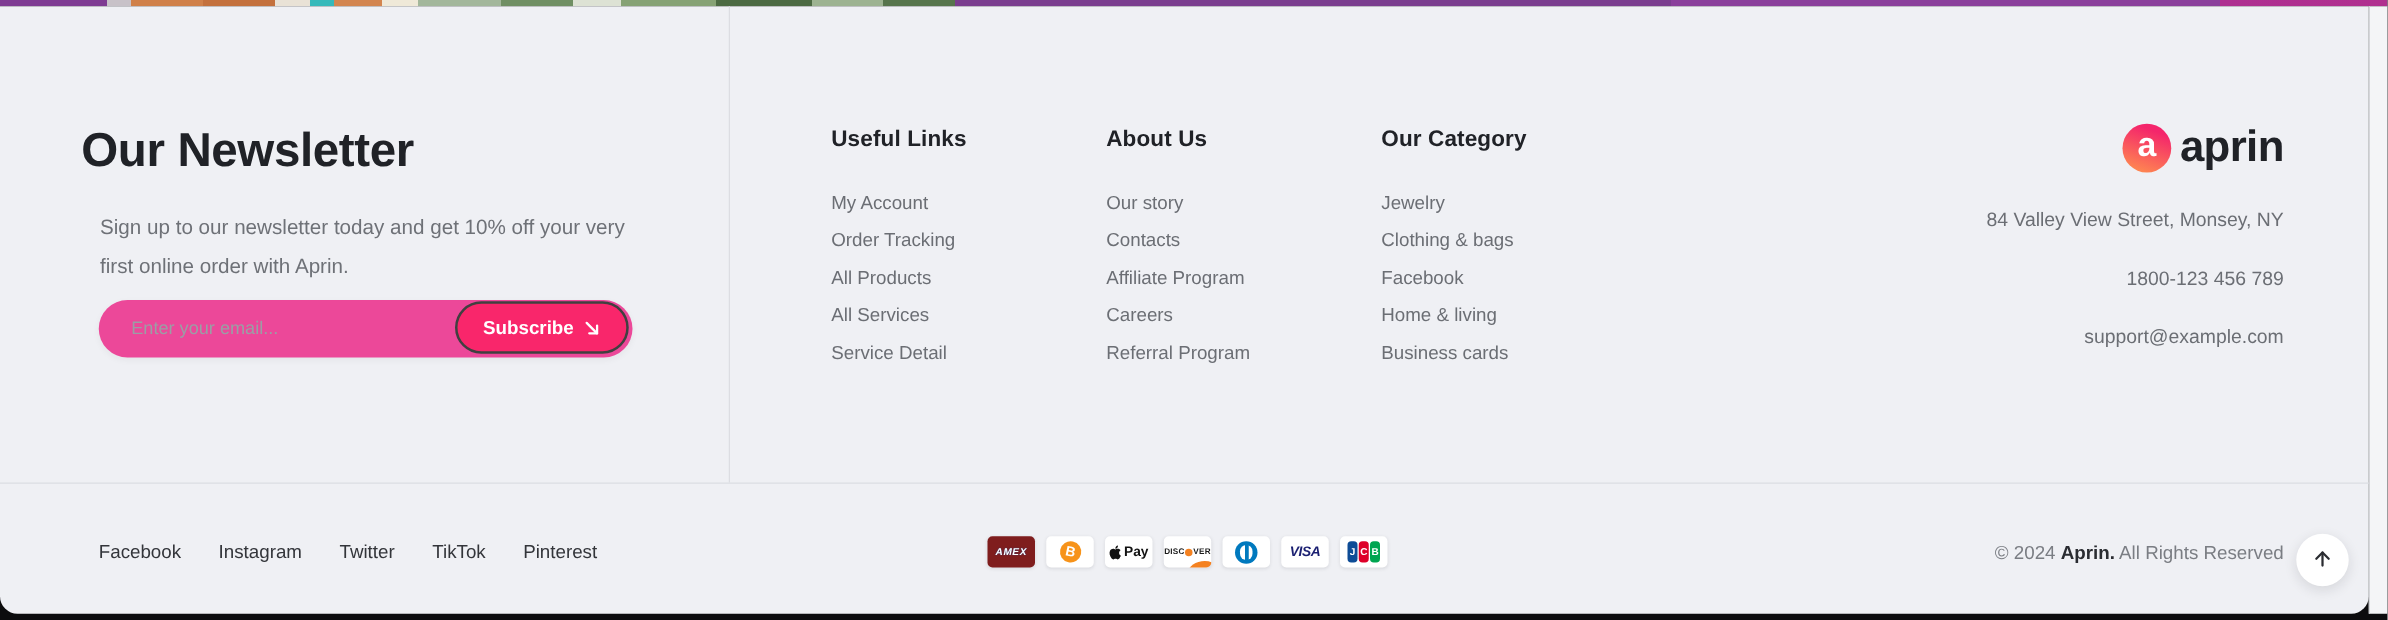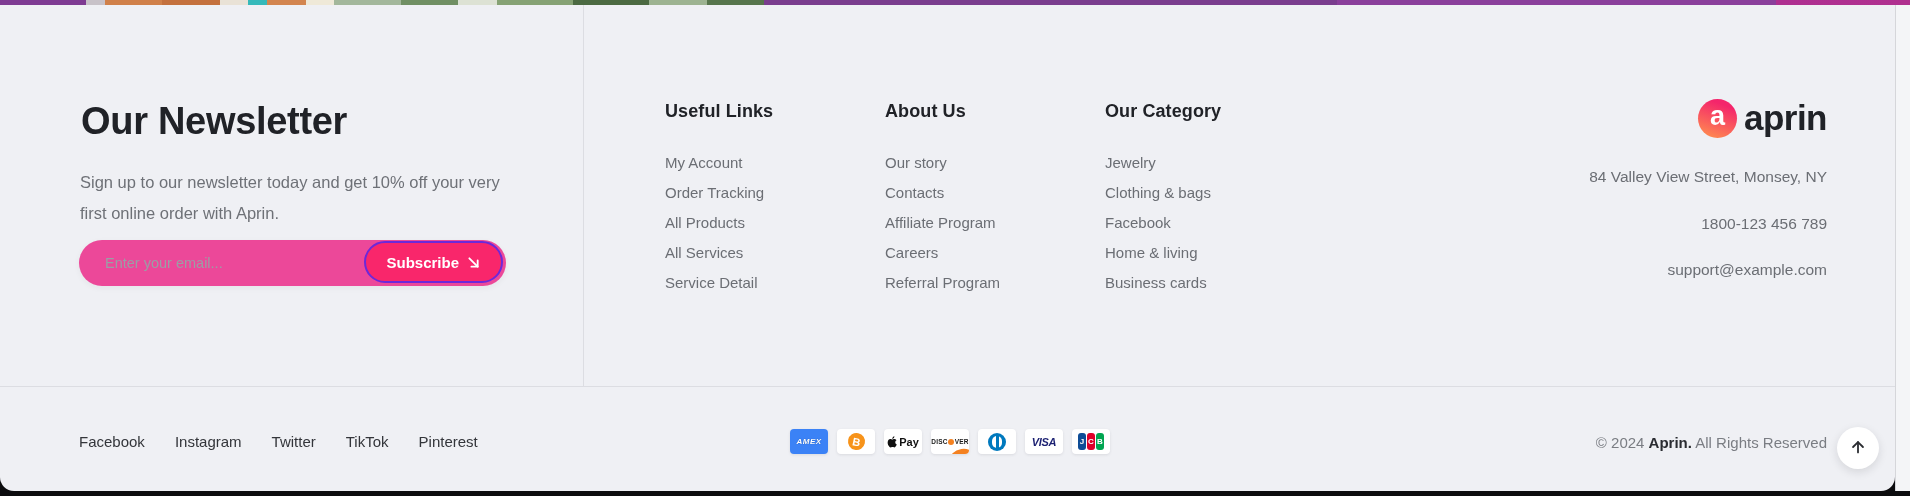--- a/index.html
+++ b/index.html
@@ -36,21 +36,21 @@
   .scrollbar {
     position: absolute; right: 0; top: 5px; width: 15px; height: 486px;
     background: #f4f5f7; border-left: 1px solid #d5d6da;
   }
 
   .v-divider { position: absolute; left: 583px; top: 5px; width: 1px; height: 381px; background: #dcdde2; }
   .h-divider { position: absolute; left: 0; top: 386px; width: 1895px; height: 1px; background: #dcdde2; }
 
   
   .nl-title {
-    position: absolute; left: 81px; top: 100px;
+    position: absolute; left: 65px; top: 100px;
     font-size: 38px; font-weight: 700; color: #202227; letter-spacing: -0.3px;
   }
   .nl-desc {
     position: absolute; left: 80px; top: 167px; width: 420px;
     font-size: 16.5px; line-height: 31px; color: #6e7177;
   }
   .nl-form {
     position: absolute; left: 79px; top: 240px; width: 427px; height: 46px;
     background: #ec4899; border-radius: 26px;
     box-shadow: 0 2px 6px rgba(30,32,40,0.05);
@@ -58,21 +58,21 @@
   .nl-input {
     position: absolute; left: 0; top: 0; width: 270px; height: 46px;
     border: none; outline: none; background: transparent;
     padding: 0 0 0 26px; font-family: "Liberation Sans", sans-serif;
     font-size: 14.5px; color: #3a3c41;
   }
   .nl-input::placeholder { color: #9b9ea5; }
   .nl-btn {
     position: absolute; top: 1px; right: 3px; height: 42px;
     display: flex; align-items: center; gap: 7px; padding: 0 20px;
-    background: #f9266b; border: 2px solid #6d28d9; border-radius: 22px;
+    background: #f9266b; border: 2px solid #404040; border-radius: 22px;
     color: #ffffff; font-family: "Liberation Sans", sans-serif;
     font-size: 15px; font-weight: 700; cursor: pointer;
   }
   .nl-btn svg { display: block; }
 
   
   .columns { position: absolute; left: 665px; top: 101px; display: flex; }
   .col { width: 220px; }
   .col h3 { font-size: 18px; font-weight: 700; color: #202227; margin-bottom: 26px; letter-spacing: 0.1px; }
   .col a { display: block; line-height: 30px; font-size: 15px; color: #6b6e74; text-decoration: none; cursor: pointer; }
@@ -94,21 +94,21 @@
   
   .social { position: absolute; left: 79px; top: 433px; display: flex; gap: 30px; }
   .social a { font-size: 15px; font-weight: 500; color: #33353a; text-decoration: none; cursor: pointer; }
 
   .payments { position: absolute; left: 790px; top: 429px; display: flex; gap: 9px; }
   .pay-card {
     width: 38px; height: 25px; border-radius: 4px; background: #ffffff;
     box-shadow: 0 1px 3px rgba(25,28,36,0.10);
     display: flex; align-items: center; justify-content: center; overflow: hidden; position: relative;
   }
-  .pay-card.amex { background: #3b82f6; }
+  .pay-card.amex { background: #7f1d1d; }
   .pay-amex { color: #fff; font-size: 8px; font-weight: 700; font-style: italic; letter-spacing: 0.5px; text-shadow: 0 0 1px #1c4f9e; }
   .btc-circle {
     width: 17px; height: 17px; border-radius: 50%; background: #f7931a;
     color: #fff; font-size: 11px; font-weight: 700;
     display: flex; align-items: center; justify-content: center; transform: rotate(12deg);
   }
   .ap-wrap { display: flex; align-items: center; gap: 2px; }
   .ap-text { font-size: 11px; font-weight: 600; color: #111; }
   .disc-text { font-size: 6.5px; font-weight: 700; color: #1b1b1b; letter-spacing: 0.2px; display: flex; align-items: center; }
   .disc-o { display: inline-block; width: 6px; height: 6px; border-radius: 50%; background: #f48120; margin: 0 0.5px; }

